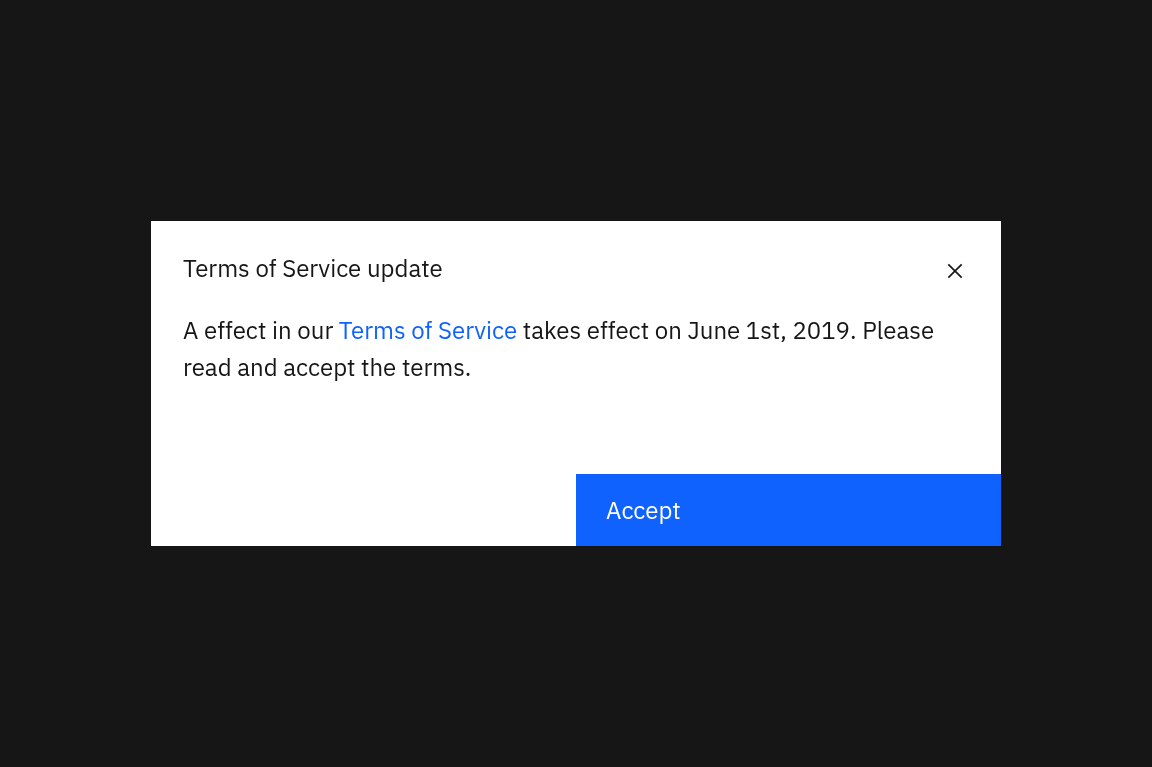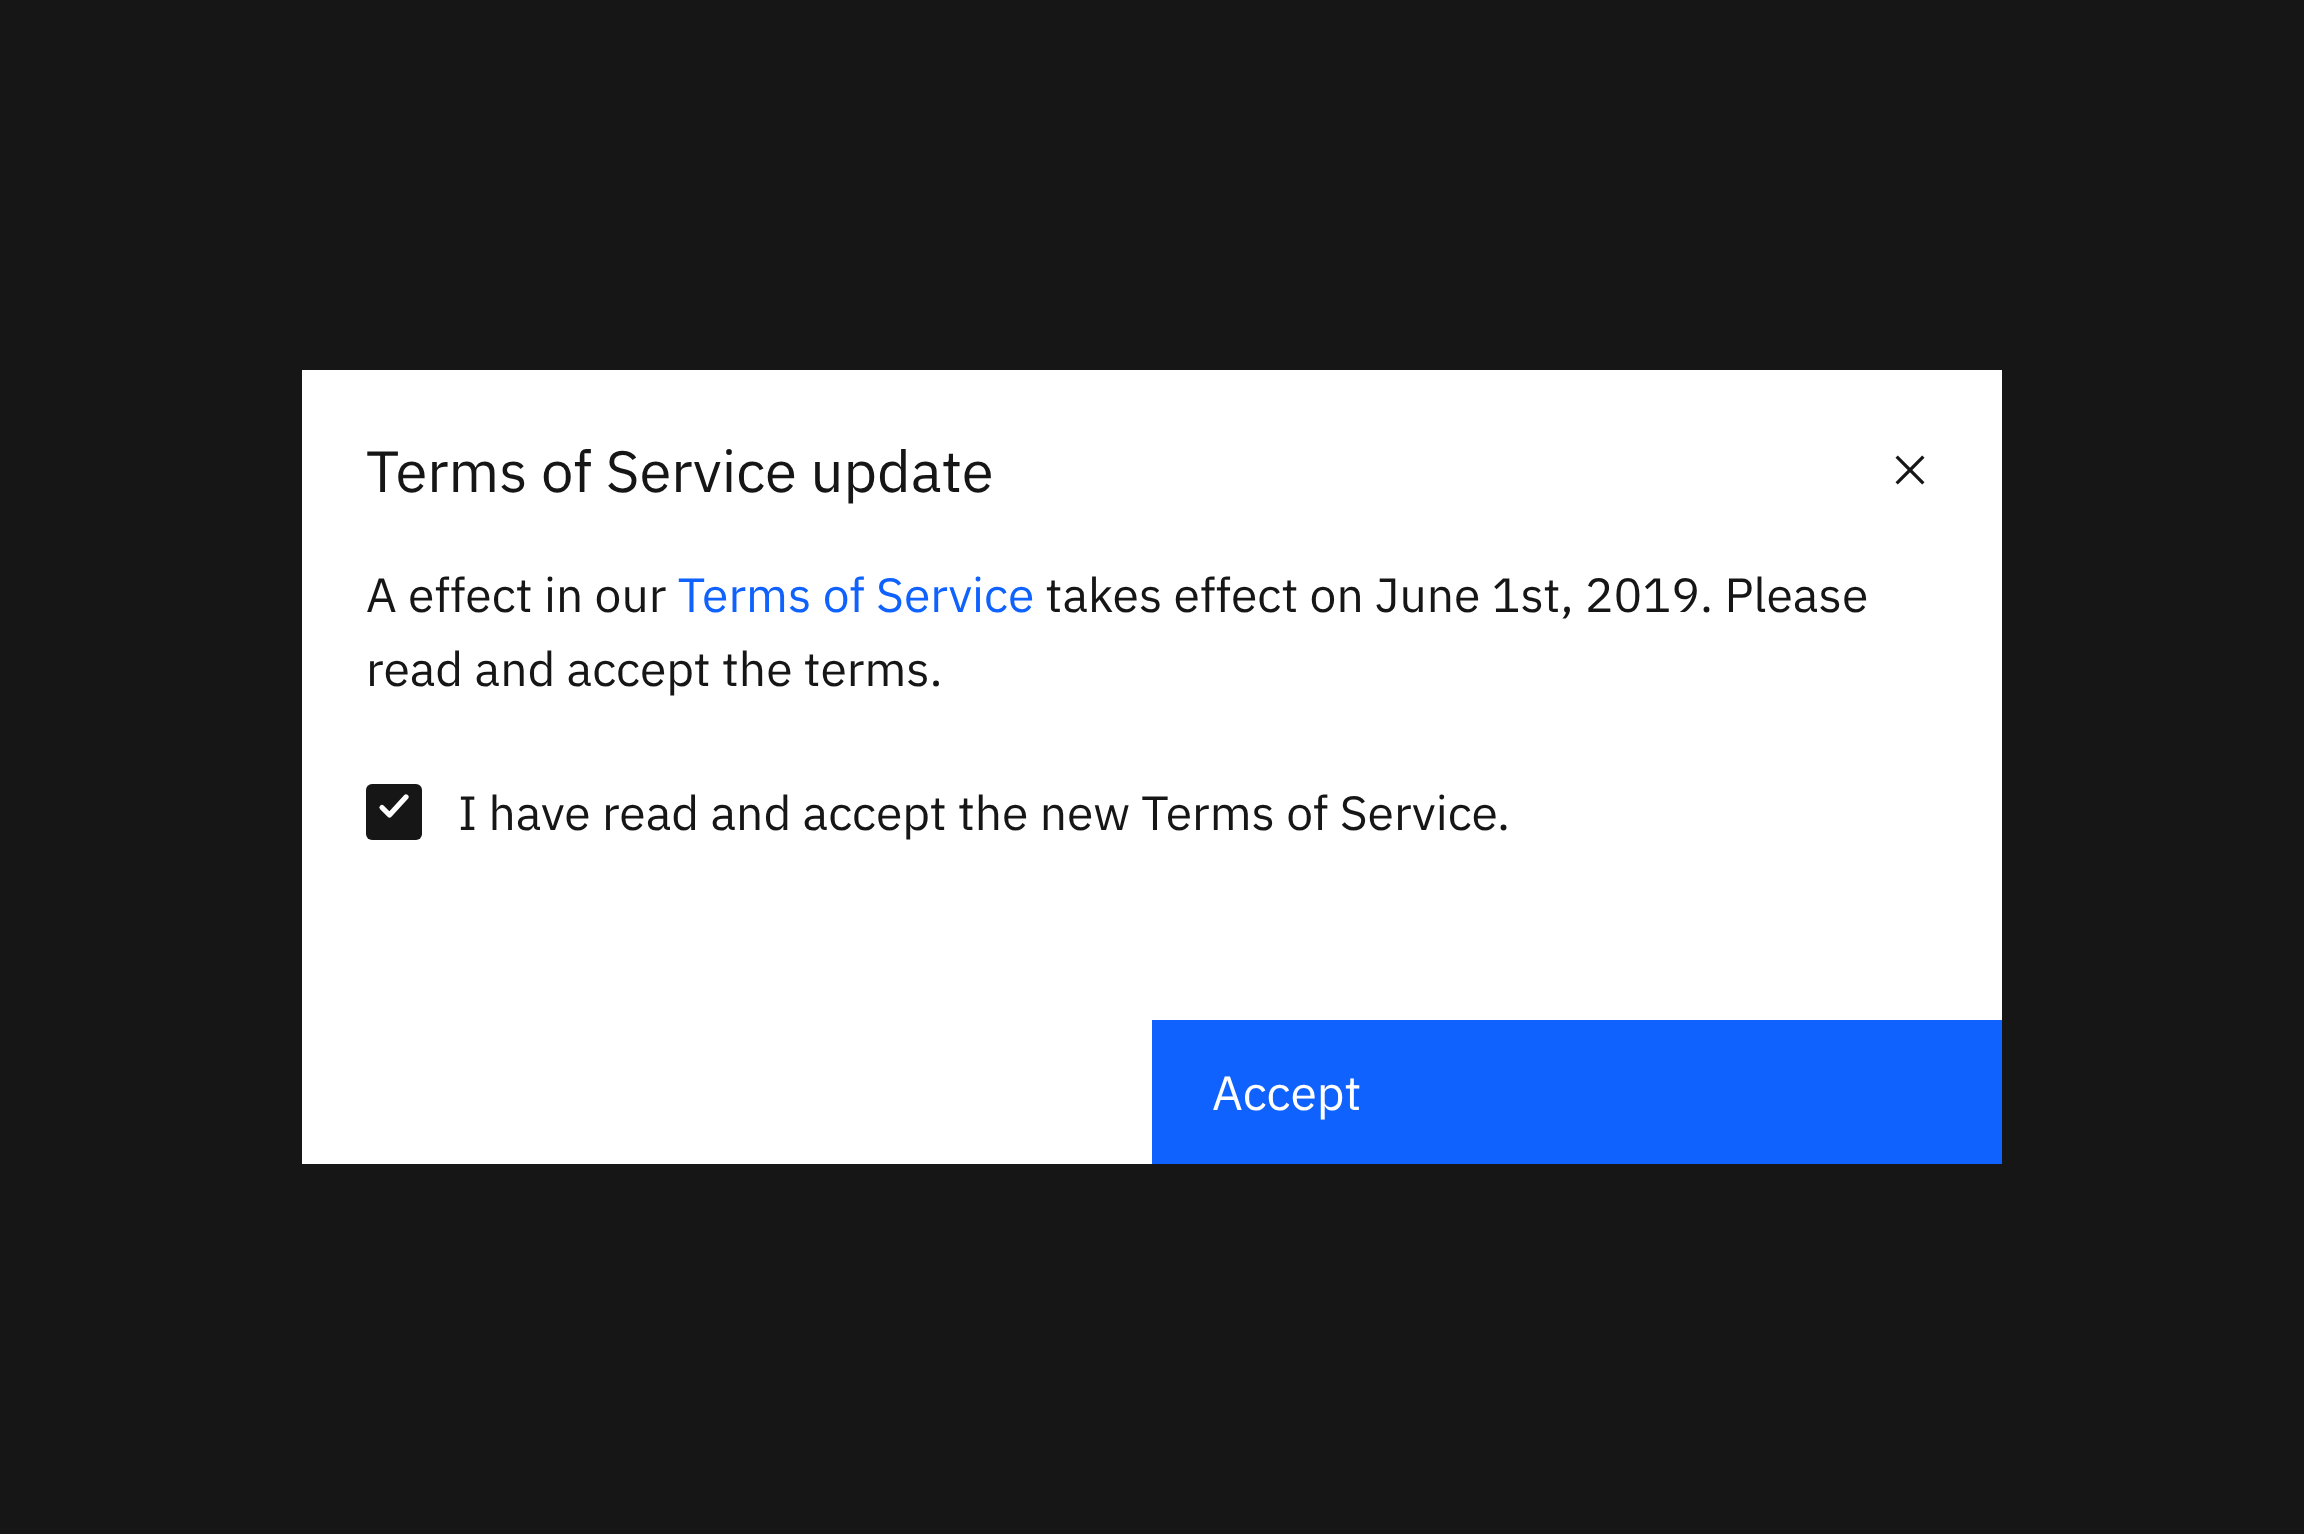--- a/index.html
+++ b/index.html
@@ -21,21 +21,21 @@
       background-color: #ffffff;
       position: relative;
     }
     .modal-header {
       padding: 32px 32px 0 32px;
       display: flex;
       justify-content: space-between;
       align-items: flex-start;
     }
     .modal-title {
-      font-size: 29px;
+      font-size: 24px;
       font-weight: 400;
       color: #161616;
       line-height: 1.3;
     }
     .close-button {
       background: none;
       border: none;
       cursor: pointer;
       padding: 4px;
       display: flex;
@@ -116,27 +116,17 @@
           <line x1="4" y1="4" x2="20" y2="20"></line>
           <line x1="20" y1="4" x2="4" y2="20"></line>
         </svg>
       </span>
     </button>
   </div>
   <div class="modal-body">
     <p class="body-text">
       <span>A effect in our </span><a class="terms-link">Terms of Service</a><span> takes effect on June 1st, 2019. Please read and accept the terms.</span>
     </p>
-    <div class="checkbox-row">
-      <div class="checkbox">
-        <span>
-          <svg viewBox="0 0 24 24" fill="none" stroke="#ffffff" stroke-width="3.5" stroke-linecap="round" stroke-linejoin="round">
-            <polyline points="4 13 9 18 20 6"></polyline>
-          </svg>
-        </span>
-      </div>
-      <span class="checkbox-label">I have read and accept the new Terms of Service.</span>
-    </div>
   </div>
   <div class="modal-footer">
     <button class="accept-button">Accept</button>
   </div>
 </div>
 
 </body></html>

